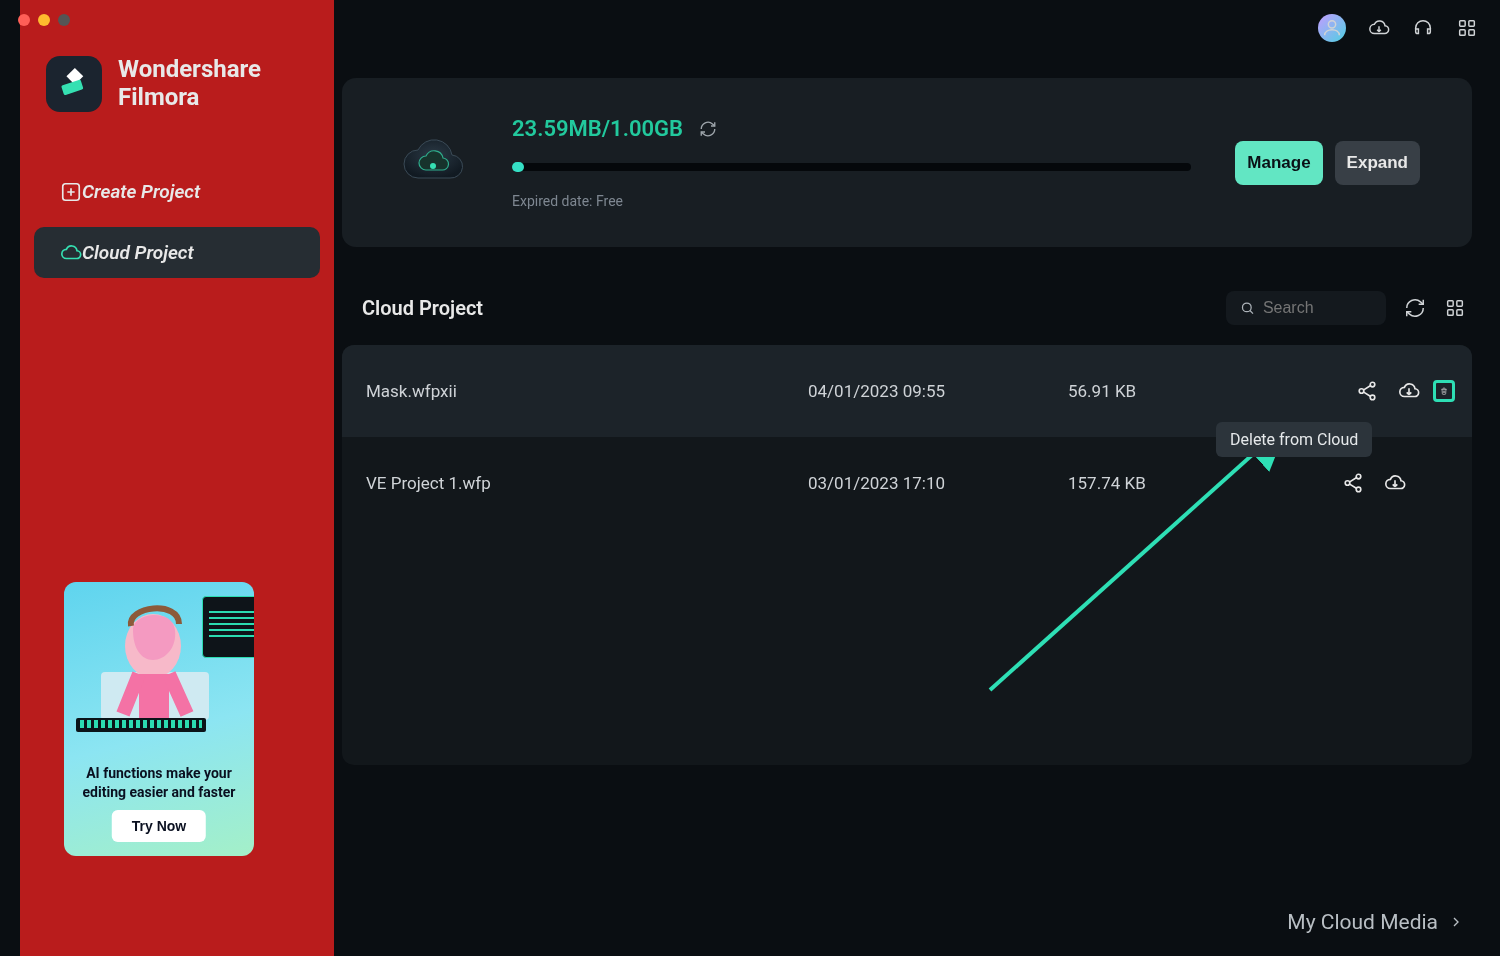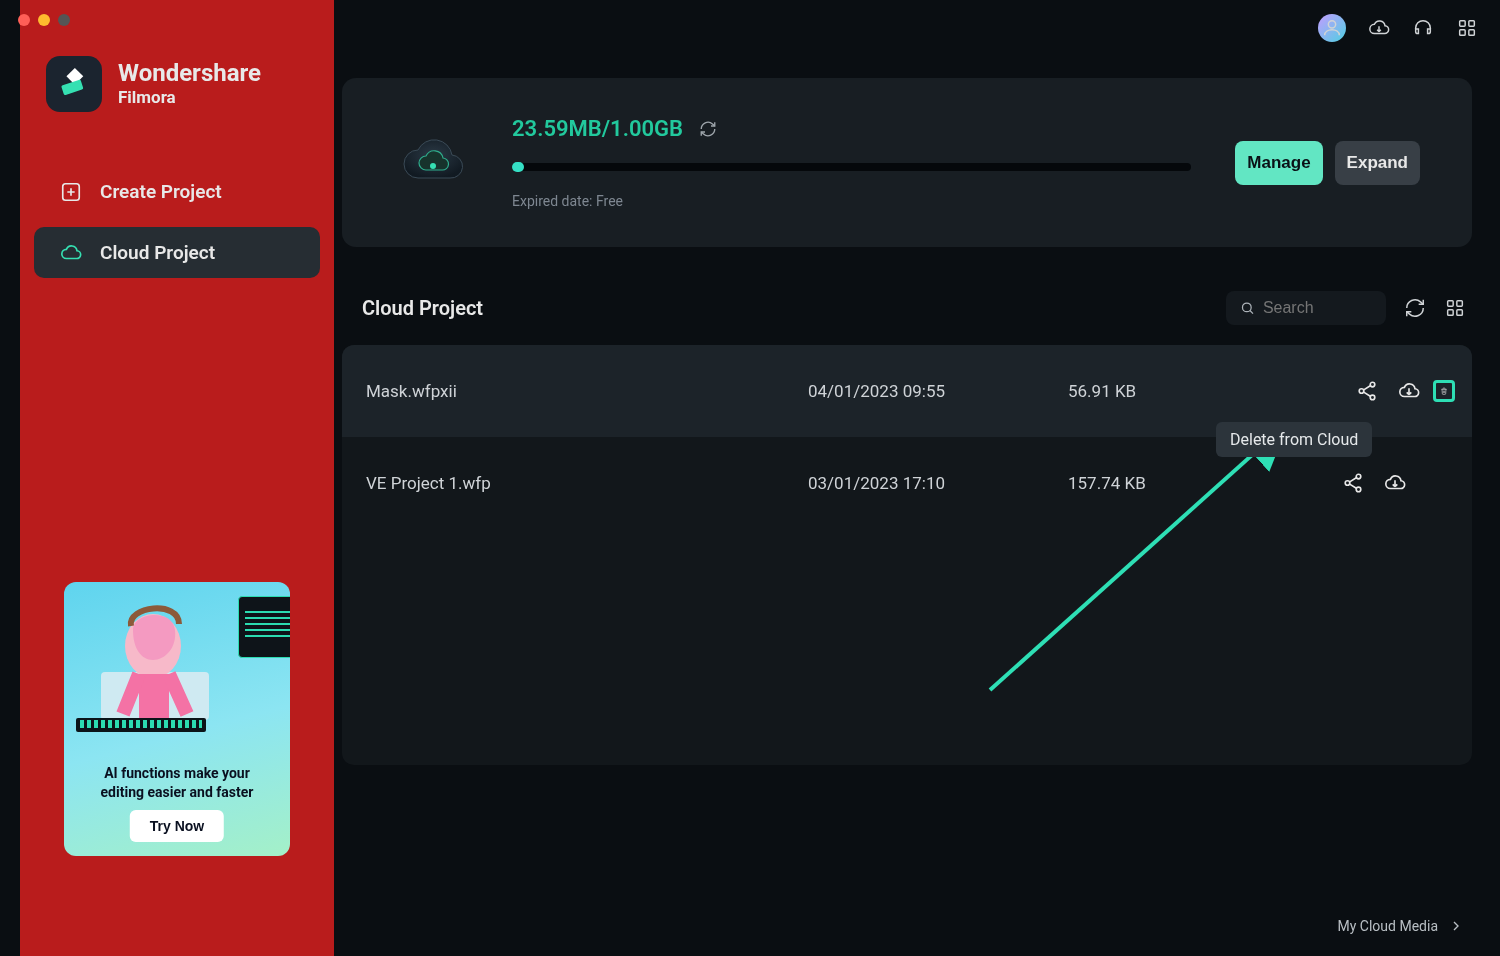--- a/index.html
+++ b/index.html
@@ -20,30 +20,30 @@
   .topbar .ico { width: 22px; height: 22px; display:flex; align-items:center; justify-content:center; }
   .topbar svg { width: 22px; height: 22px; stroke: #d0d3d6; stroke-width: 1.6; fill: none; }
 
   
   .sidebar { position: absolute; top: 0; left: 12px; width: 314px; height: 100%; background: #b91c1c; padding-top: 48px; margin-left: 8px; }
   .brand { display: flex; align-items: center; gap: 16px; padding: 0 26px; margin-top: 8px; margin-bottom: 54px; }
   .brand-logo { width: 56px; height: 56px; border-radius: 14px; background: #1b242f; display: flex; align-items: center; justify-content: center; position: relative; }
   .brand-logo svg { width: 34px; height: 34px; }
   .brand-text { line-height: 1.15; }
   .brand-text .l1 { font-size: 24px; font-weight: 700; }
-  .brand-text .l2 { font-size: 17px; font-weight: 700; }
-
-  .nav-item { display: flex; align-items: center; gap: 18px; padding: 14px 26px; margin: 6px 14px 10px 14px; border-radius: 10px; cursor: pointer; }
+  .brand-text .l2 { font-size: 24px; font-weight: 700; }
+
+  .nav-item { display: flex; align-items: center; gap: 0; padding: 14px 26px; margin: 6px 14px 10px 14px; border-radius: 10px; cursor: pointer; font-style: italic; }
   .nav-item.active { background: #262d33; }
   .nav-item svg { width: 22px; height: 22px; stroke: #e8e8e8; stroke-width: 1.8; fill: none; }
   .nav-item.active svg { stroke: #35e0b2; }
   .nav-item span { font-size: 19px; font-weight: 600; }
 
   
-  .promo { position: absolute; bottom: 100px; left: 44px; width: 226px; height: 274px; border-radius: 12px; background: linear-gradient(165deg,#5fd4ee 0%,#8ce5f2 55%,#a4f0c8 100%); overflow: hidden; }
+  .promo { position: absolute; bottom: 100px; left: 44px; width: 190px; height: 274px; border-radius: 12px; background: linear-gradient(165deg,#5fd4ee 0%,#8ce5f2 55%,#a4f0c8 100%); overflow: hidden; }
   .promo-upper { position: relative; height: 158px; }
   .promo-person { position: absolute; left: 30px; top: 12px; width: 122px; height: 140px; }
   .promo-card-dark { position: absolute; right: -10px; top: 14px; width: 62px; height: 62px; background: #0e1419; border: 1px solid #2bdcb1; border-radius: 4px; }
   .promo-card-dark::before { content:''; position:absolute; top:14px; left:6px; right:6px; height:2px; background:#2bdcb1; box-shadow: 0 6px 0 #2bdcb1, 0 12px 0 #2bdcb1, 0 18px 0 #2bdcb1, 0 24px 0 #2bdcb1;}
   .promo-strip { position:absolute; bottom:8px; left:12px; width:130px; height:14px; background:#0b1419; border-radius:2px; }
   .promo-strip::before{content:'';position:absolute;top:2px;left:4px;right:4px;height:8px;background:repeating-linear-gradient(90deg,#2bdcb1 0 4px,transparent 4px 7px);}
   .promo-caption { position:absolute; bottom: 54px; left:0; right:0; text-align:center; font-size:14px; font-weight:700; color:#0a1020; line-height:1.35; }
   .promo-btn { position:absolute; bottom:14px; left:50%; transform:translateX(-50%); background:#fff; color:#0a1020; font-weight:700; font-size:14px; padding:8px 20px; border-radius:6px; border:none; cursor:pointer; }
 
   
@@ -84,21 +84,21 @@
   .row-actions svg { width:22px;height:22px; stroke:#e8e8e8; stroke-width:1.8; fill:none; }
   .trash-highlight { border:3px solid #2edfb5; border-radius:4px; padding:4px; margin:-7px; }
 
   
   .tooltip { position:absolute; background:#2c343b; color:#e5e8ea; font-size:16px; padding:8px 14px; border-radius:6px; white-space:nowrap; z-index:30; }
 
   
   .arrow-svg { position:absolute; z-index:25; pointer-events:none; }
 
   
-  .footer-link { position:absolute; bottom:22px; right:36px; display:flex; align-items:center; gap:10px; color:#b9bfc4; font-size:14px; cursor:pointer; }
+  .footer-link { position:absolute; bottom:22px; right:36px; display:flex; align-items:center; gap:10px; color:#b9bfc4; font-size:21px; cursor:pointer; }
   .footer-link svg { width:16px; height:16px; stroke:#b9bfc4; stroke-width:2; fill:none; }
 </style>
 </head>
 <body>
 
 <div class="traffic">
   <div class="dot red"></div>
   <div class="dot yellow"></div>
   <div class="dot gray"></div>
 </div>

